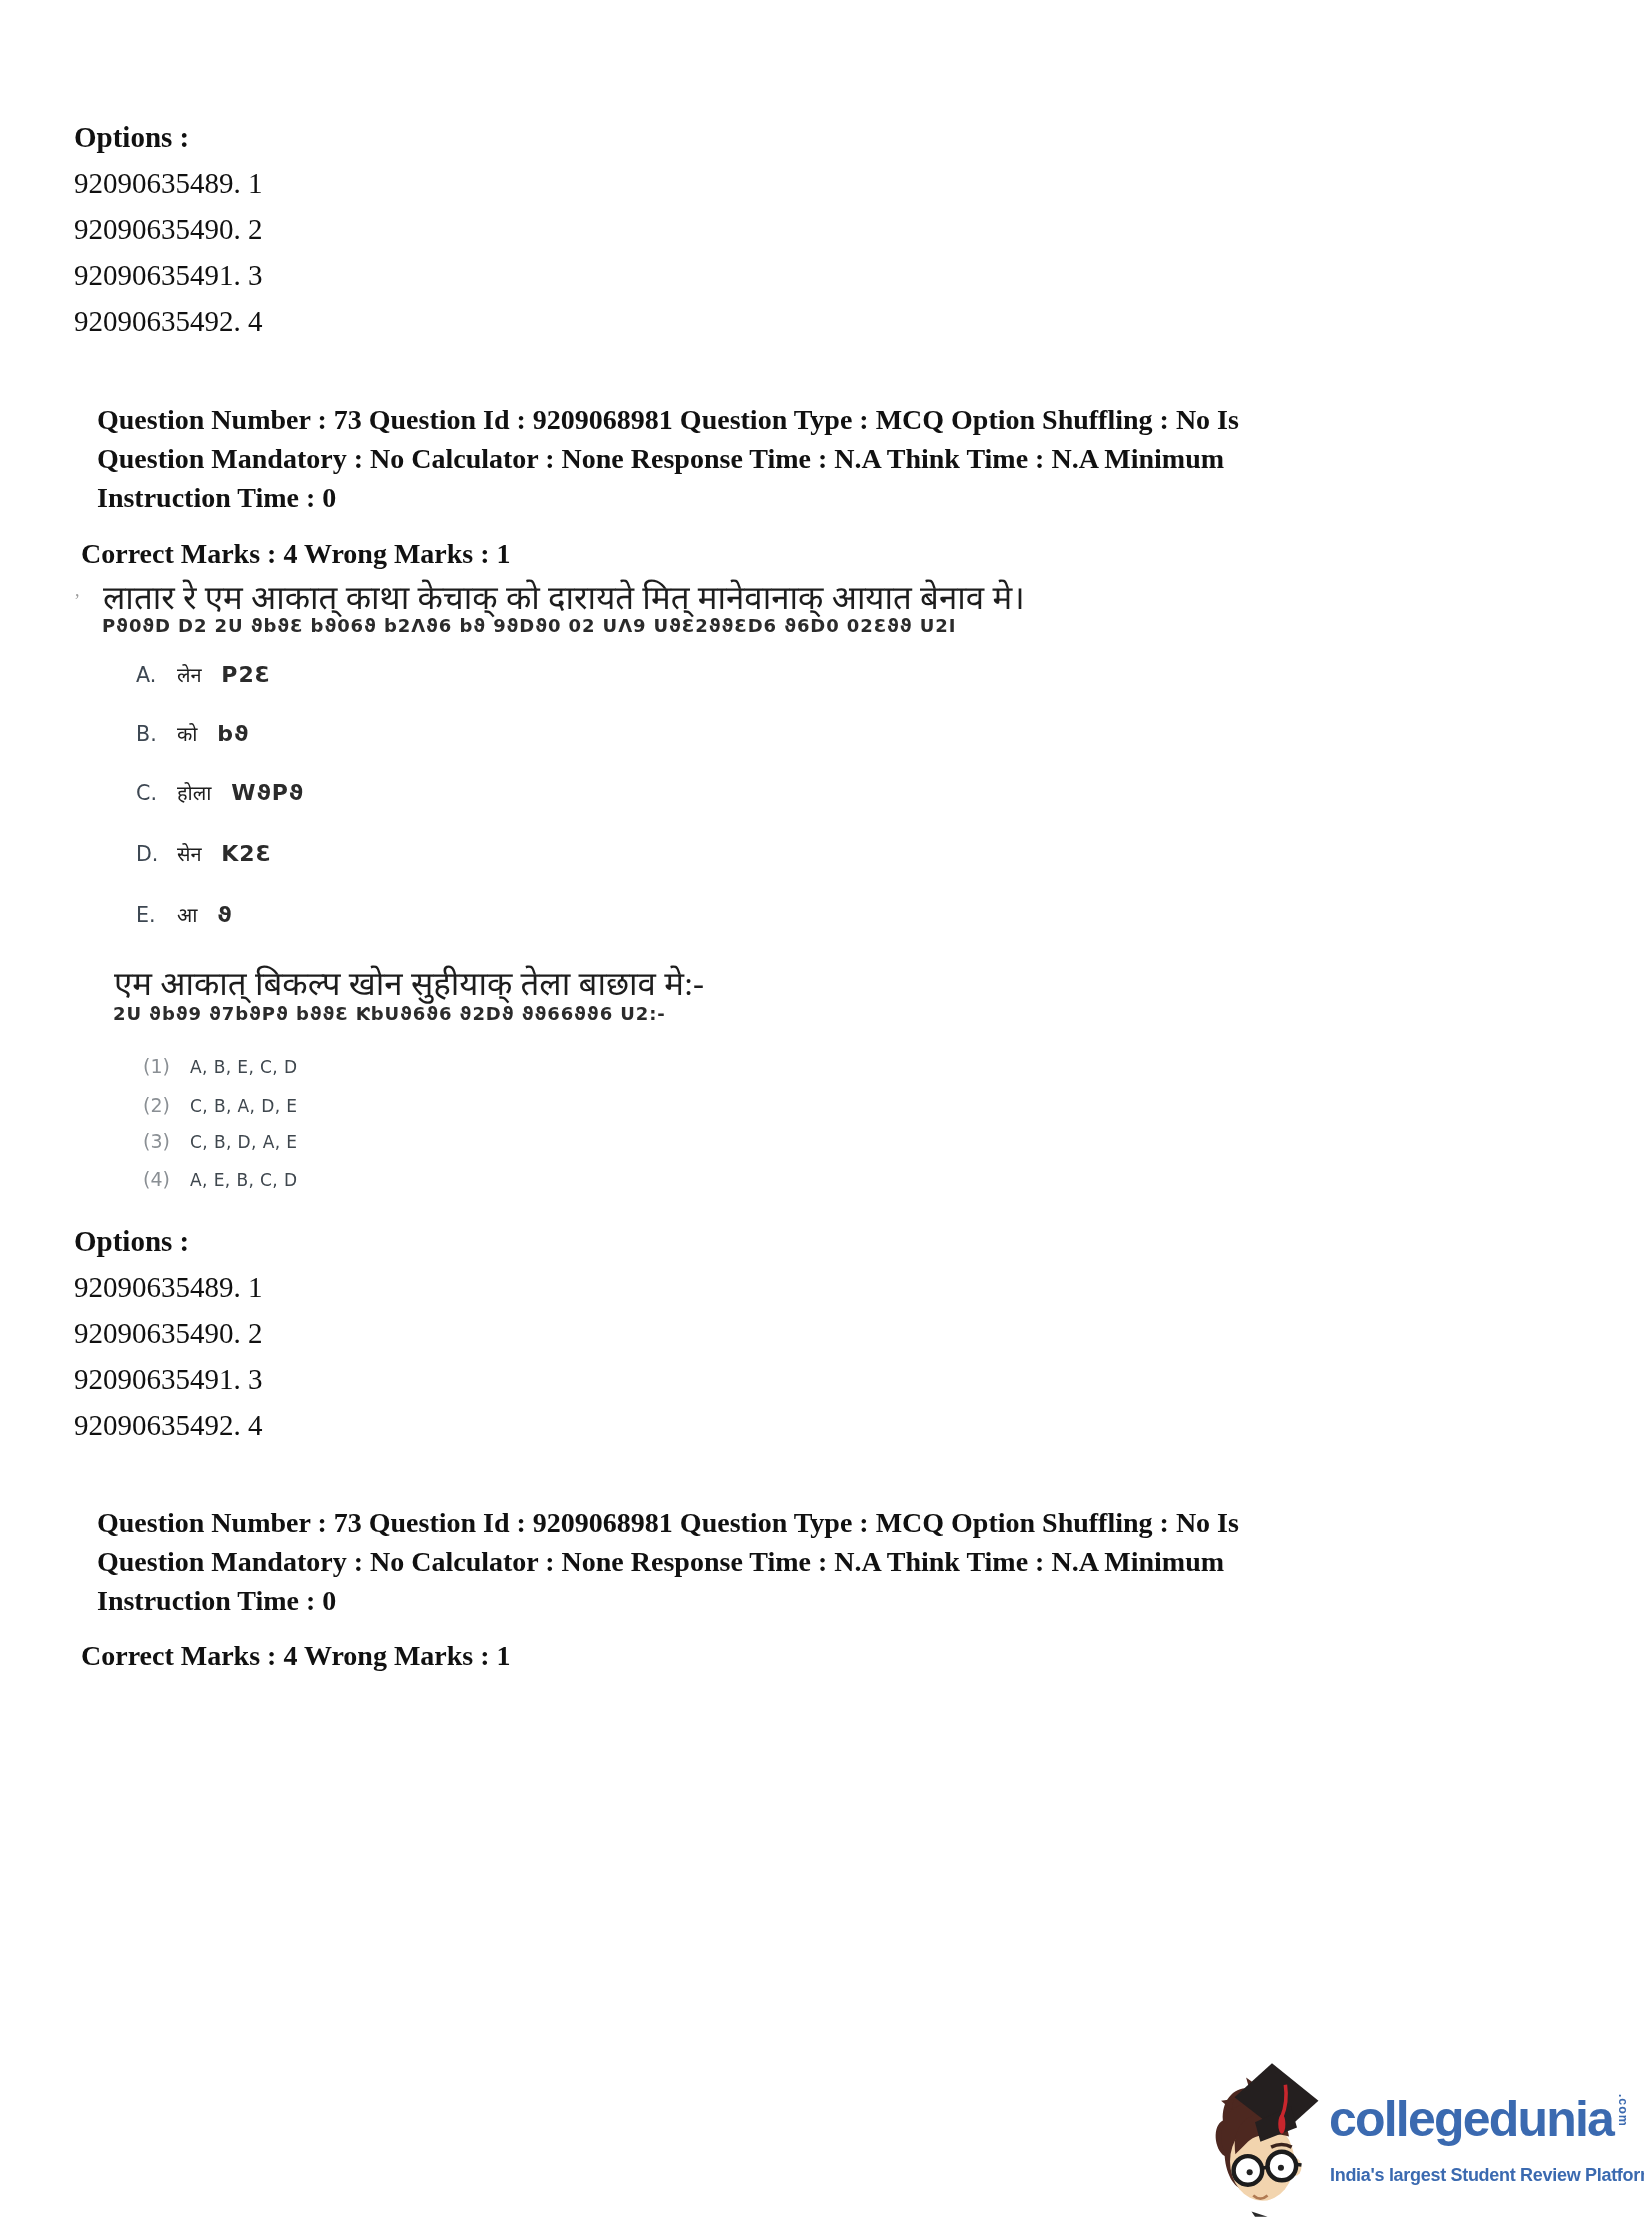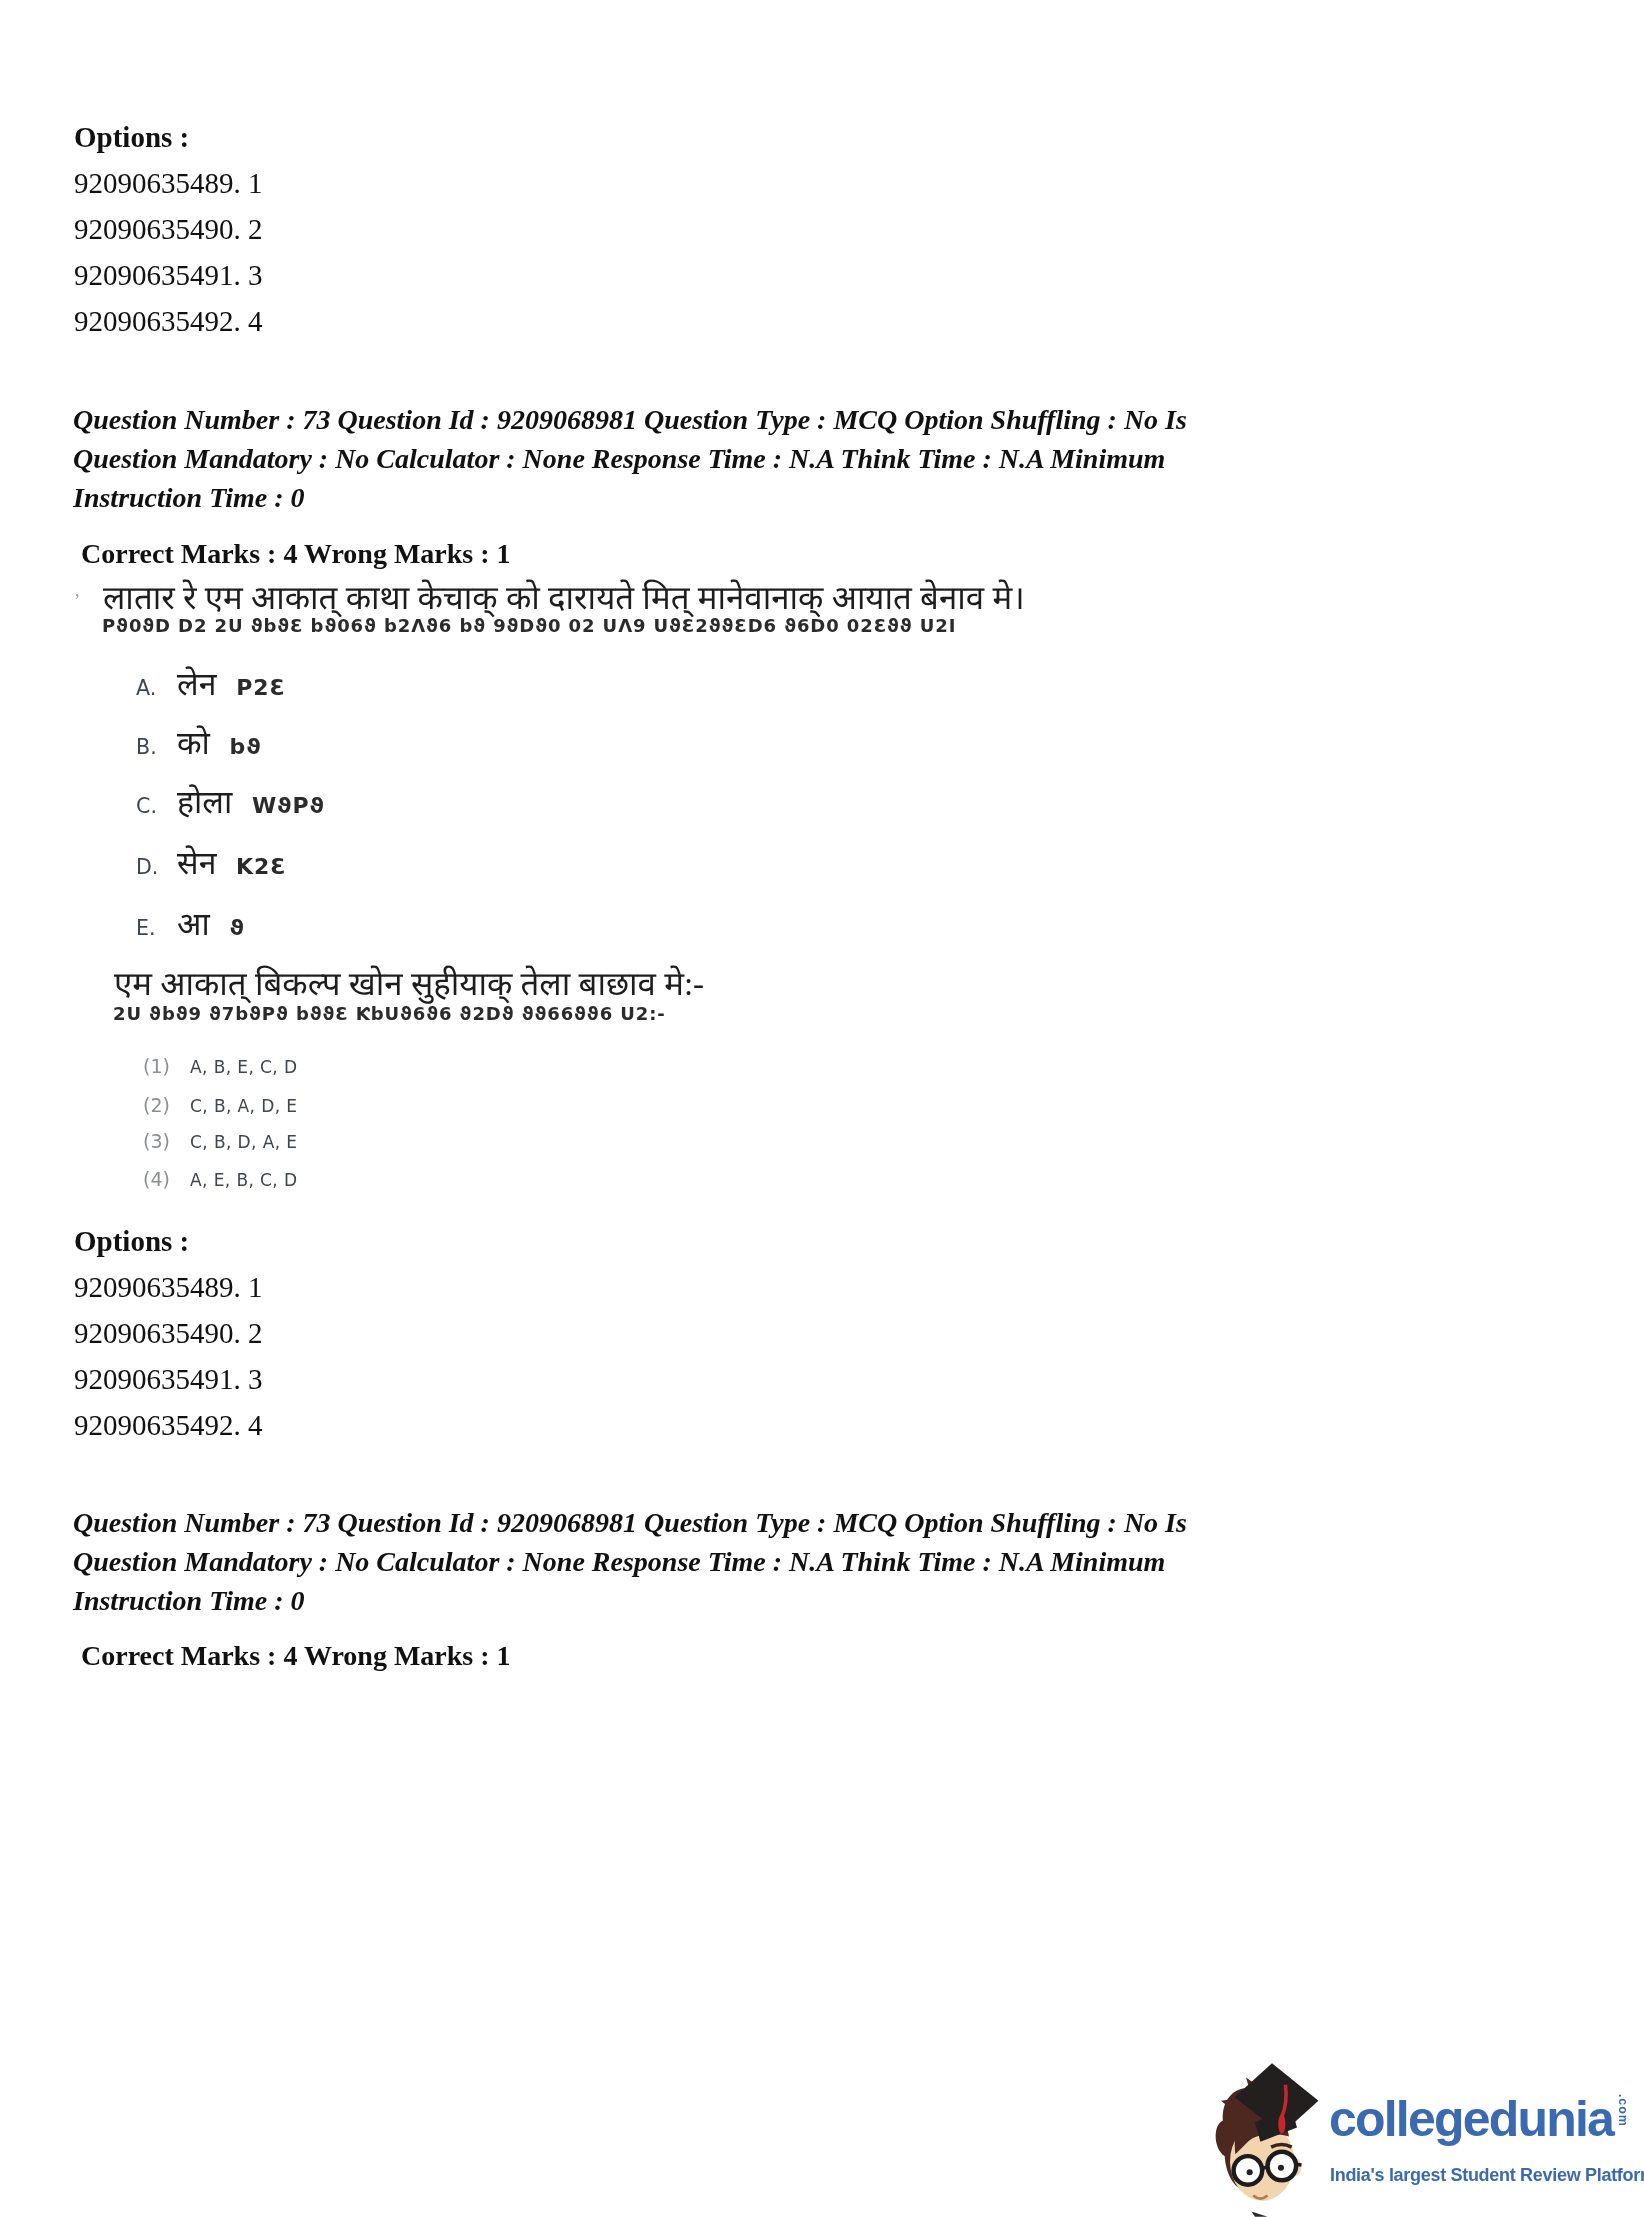--- a/index.html
+++ b/index.html
@@ -6,35 +6,35 @@
   .page{
     position:relative; width:1644px; height:2217px; background:#ffffff;
     font-family:"Liberation Serif","DejaVu Serif",serif; color:#111; overflow:hidden;
     margin:0 auto;
   }
   
   .opts{position:absolute; left:74px;}
   .opts .opt-label{font-weight:bold; font-size:29px; line-height:46px;}
   .opts .opt-row{font-size:29px; line-height:46px;text-align:right;}
   
-  .qmeta{position:absolute; left:73px; width:1469px;font-style:italic;}
+  .qmeta{position:absolute; left:97px; width:1469px;}
   .qmeta .qline{font-weight:bold; font-size:28px; line-height:39px;}
   .qmarks{position:absolute; left:81px; font-weight:bold; font-size:28px;margin-top:19px;}
   
   .scan{position:absolute; left:0; top:0; width:1644px; height:2217px; pointer-events:none;}
   .scan > *{pointer-events:auto;}
   .artifact{position:absolute; font-size:18px; color:#9a9a9a;}
   .devline{position:absolute; font-size:33px; color:#1d1d1d;
            font-family:"Liberation Serif","DejaVu Sans",serif; white-space:nowrap;}
   .olline{position:absolute; font-size:18px; font-weight:bold; color:#2b2b2b;
           font-family:"DejaVu Sans","Liberation Sans",sans-serif; letter-spacing:0.9px; white-space:nowrap;}
   .srow{position:absolute; left:136px; display:flex; align-items:baseline;}
   .sletter{display:inline-block; width:41px; font-size:20.6px; color:#3d4752;
            font-family:"DejaVu Sans","Liberation Sans",sans-serif;}
-  .sdev{font-size:32px; color:#1d1d1d; margin-right:19.7px;
+  .sdev{font-size:20px; color:#1d1d1d; margin-right:19.7px;
         font-family:"Liberation Serif","DejaVu Sans",serif;}
   .sol{font-size:22px; font-weight:bold; color:#2b2b2b; letter-spacing:0.9px;
        font-family:"DejaVu Sans","Liberation Sans",sans-serif;}
   .crow{position:absolute; left:143px; display:flex; align-items:baseline;
         font-family:"DejaVu Sans","Liberation Sans",sans-serif;}
   .cnum{display:inline-block; width:47px; font-size:19px; color:#8a8f94;}
   .cval{font-size:17px; color:#3f474e; letter-spacing:0.4px;}
   
   .logo{position:absolute; left:1205px; top:2047px; width:440px; height:170px;}
   .mascot{position:absolute; left:0; top:0;}

